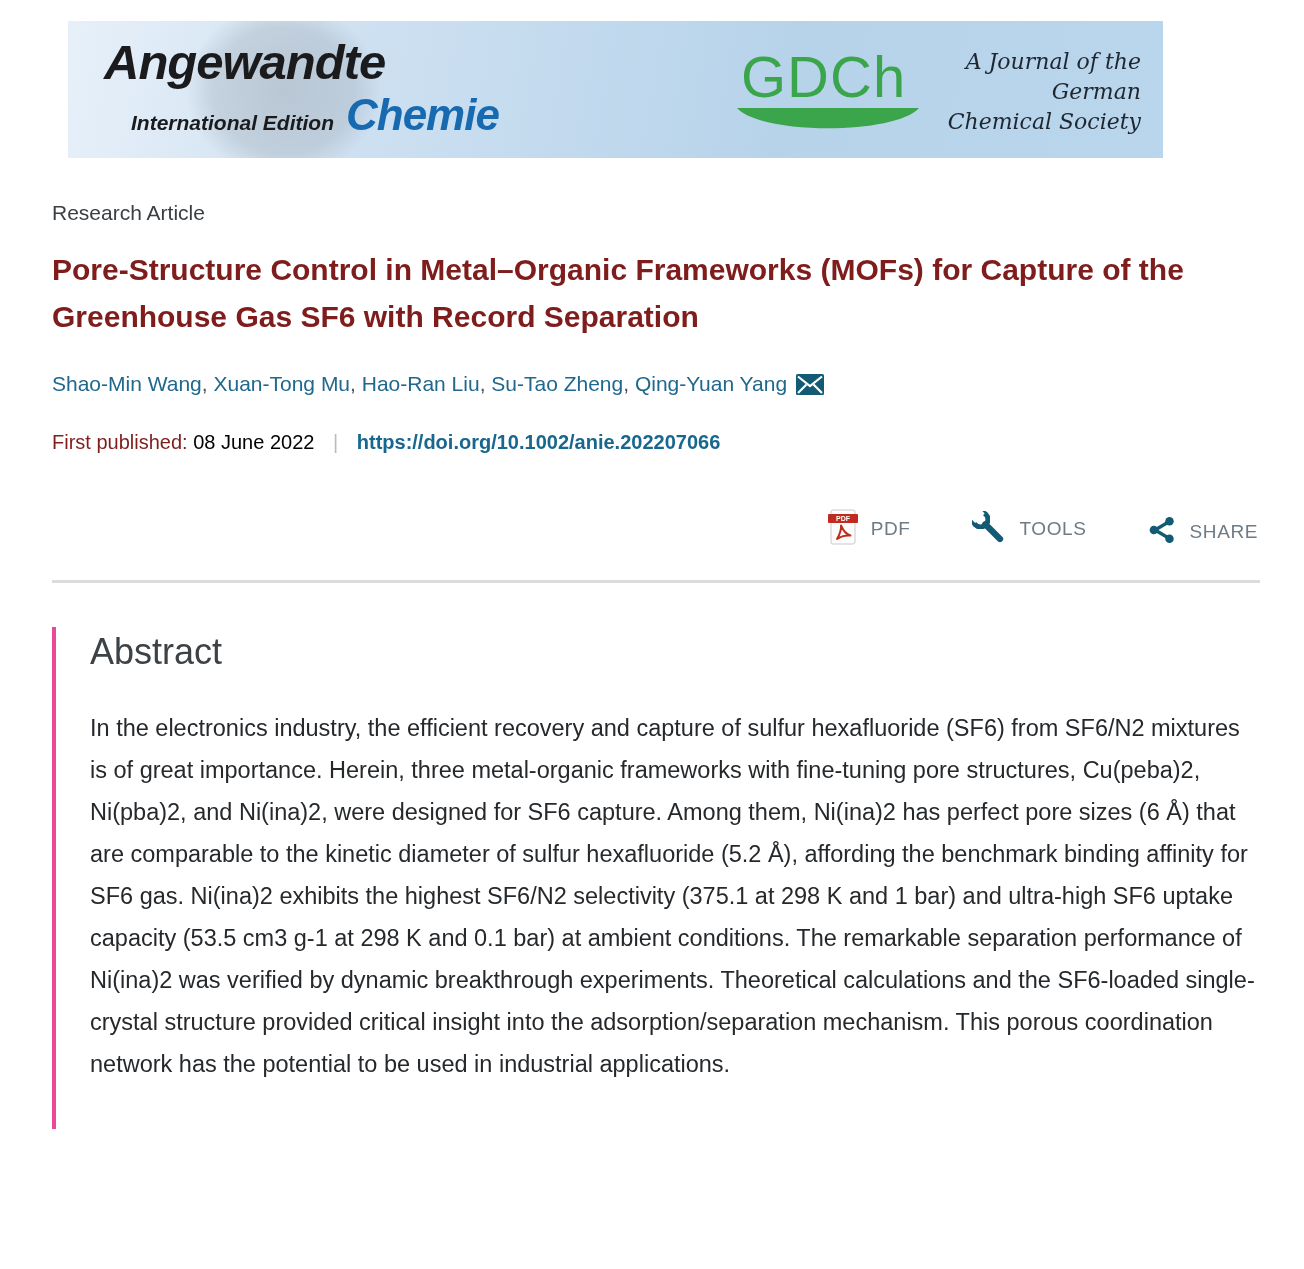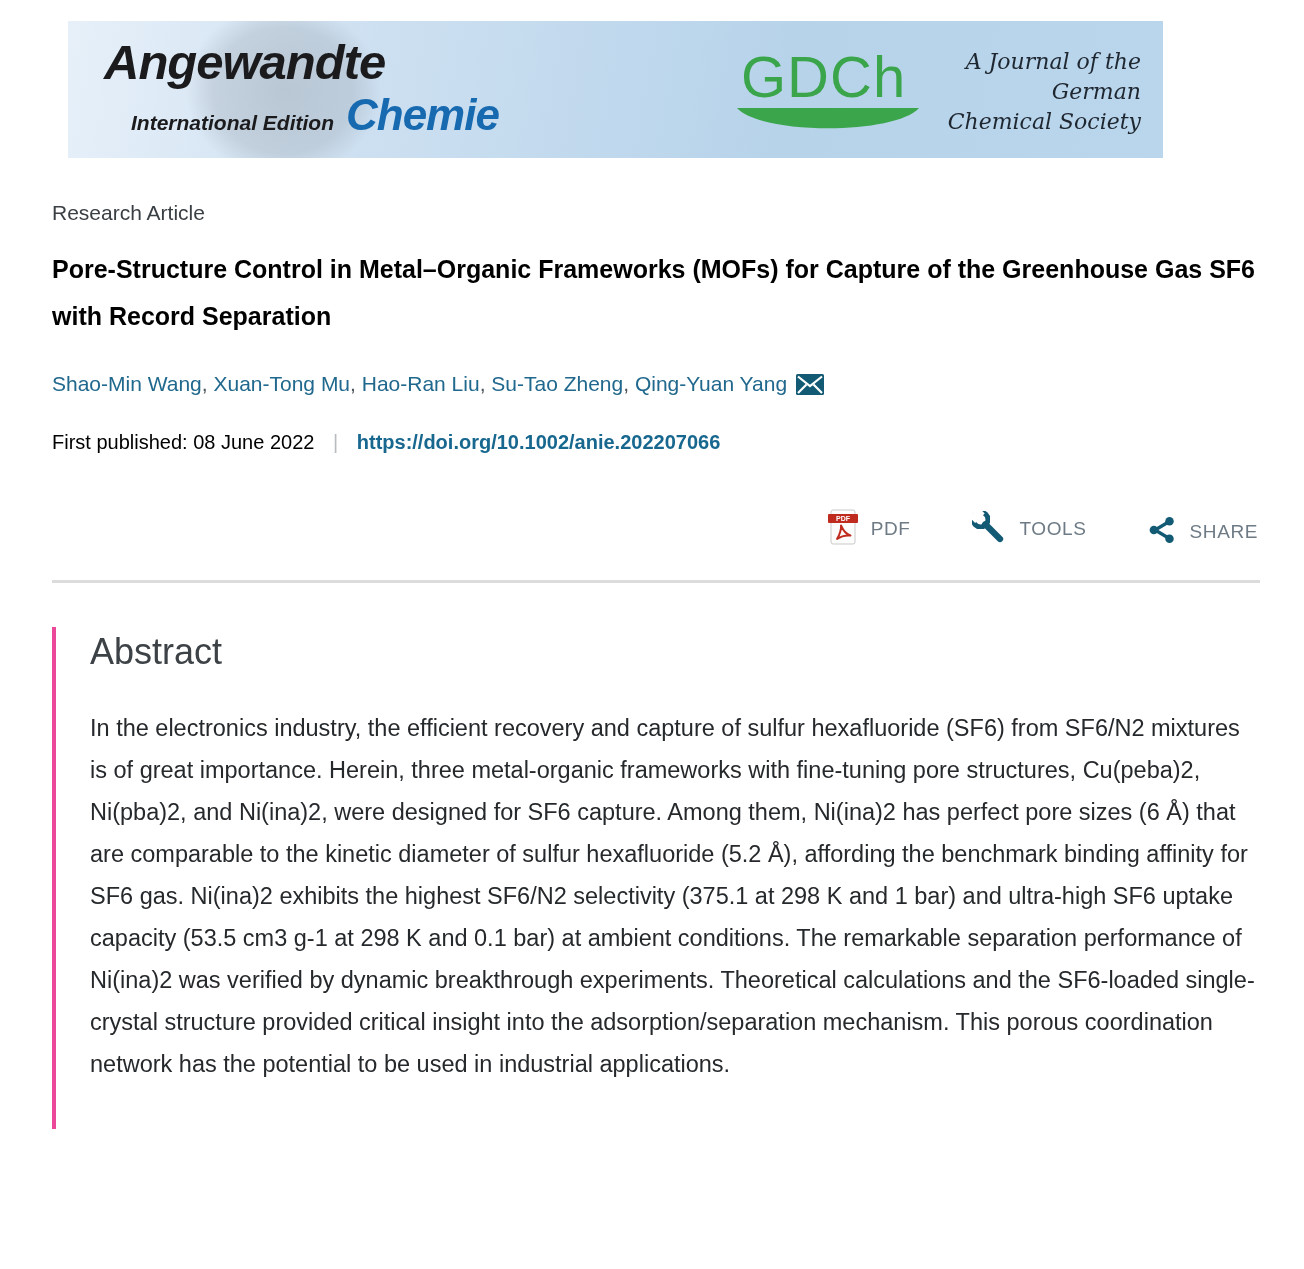--- a/index.html
+++ b/index.html
@@ -29,27 +29,27 @@
   .gdch { position:absolute; left:655px; top:20px; }
   .tagline {
     position:absolute; right:22px; top:26px; text-align:right;
     font-family:"DejaVu Serif", serif; font-style:italic;
     font-size:22px; line-height:30px; color:#1e2630;
   }
 
   
   .content { position:absolute; left:52px; top:158px; width:1208px; }
   .article-type { margin-top:43px; font-size:21px; color:#3a3f44; }
-  .title { margin:21px 0 10px; font-size:25px; line-height:47px; font-weight:700; color:#000000; }
+  .title { margin:21px 0 10px; font-size:30px; line-height:47px; font-weight:700; color:#7f1d1d; }
   .authors { margin-top:31px; font-size:21px; line-height:26px; }
   .author { color:#20688d; text-decoration:none; cursor:pointer; }
   .author-sep { color:#4d565e; }
   .email-btn { display:inline-block; margin-left:9px; vertical-align:-4px; cursor:pointer; }
   .pub-row { margin-top:30px; font-size:20px; }
-  .pub-label { color:#000000; }
+  .pub-label { color:#7f1d1d; }
   .pub-date { color:#000000; }
   .pub-sep { color:#b9bcbe; margin:0 13px; }
   .doi-link { color:#17678f; font-weight:700; text-decoration:none; cursor:pointer; }
 
   
   .toolbar { margin-top:55px; display:flex; justify-content:flex-end; align-items:flex-end; gap:60px; padding-right:2px; }
   .tool { display:flex; align-items:center; gap:13px; text-decoration:none; cursor:pointer; }
   .tool-label { font-size:19px; color:#6e7b85; letter-spacing:0.6px; }
   .divider { border:none; border-top:3px solid #dcdcdc; margin:31px 0 0; }
 

